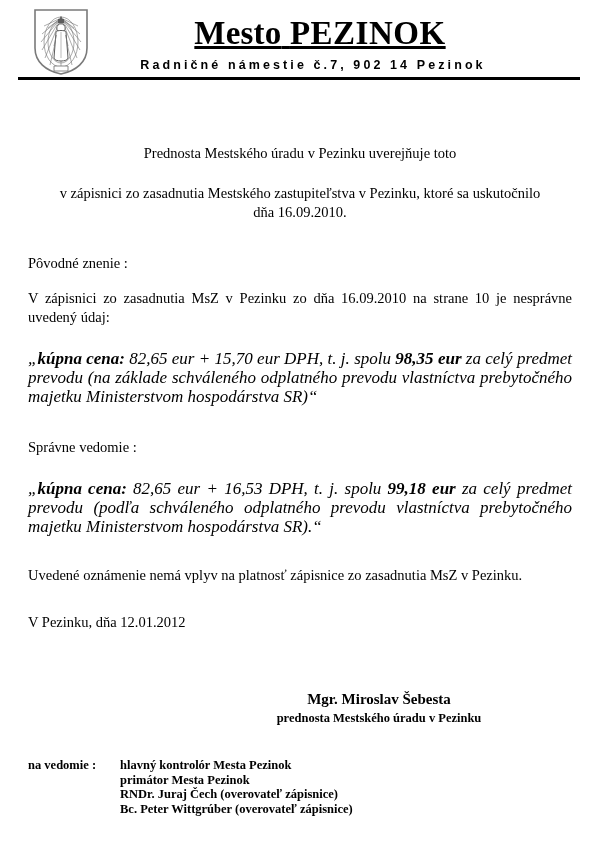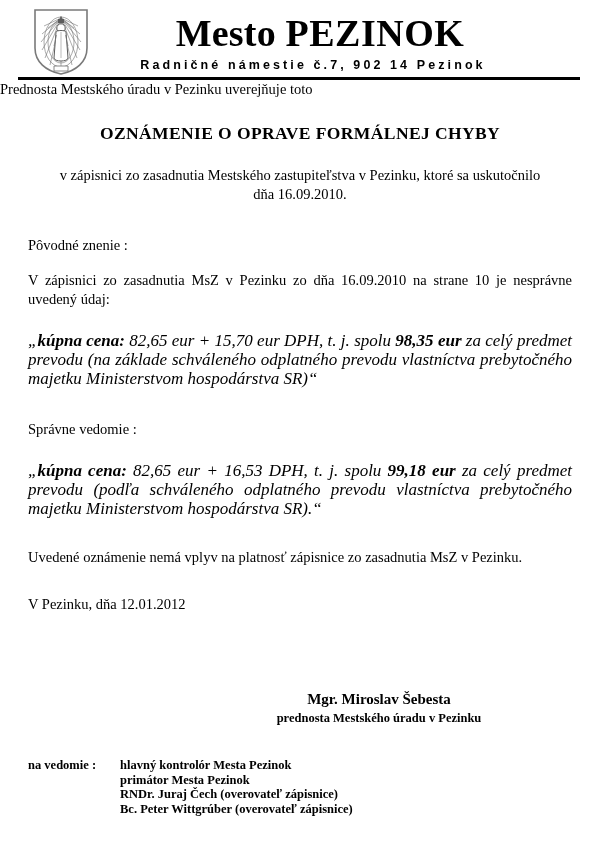--- a/index.html
+++ b/index.html
@@ -37,25 +37,26 @@
   }
   .crest svg { display: block; width: 58px; height: 68px; }
 
   .org-name {
     position: absolute;
     left: 110px;
     top: 14px;
     width: 420px;
     text-align: center;
     font-family: "Liberation Serif", "DejaVu Serif", serif;
-    font-size: 38px;
+    font-size: 33px;
     line-height: 38px;
     font-weight: bold;
     letter-spacing: 0.2px;
     white-space: nowrap;
+    text-decoration: underline;
   }
   .org-name .word-mesto { font-weight: bold; }
   .org-name .word-city  { font-weight: bold; letter-spacing: 0.5px; }
 
   .org-address {
     position: absolute;
     left: 88px;
     top: 58px;
     width: 450px;
     text-align: center;
@@ -77,21 +78,22 @@
 
   
   .content {
     position: absolute;
     left: 0;
     top: 80px;
     width: 600px;
   }
 
   .intro-line {
-    text-align: left;
+    margin-top: 64px;
+    text-align: center;
     font-size: 14.5px;
     line-height: 18px;
     font-family: Liberation Serif, serif;
   }
 
   .doc-title {
     margin-top: 24px;
     text-align: center;
     font-size: 17.5px;
     font-weight: bold;
@@ -228,21 +230,20 @@
 
     <div class="org-address">Radničné námestie č.7, 902 14 Pezinok</div>
 
     <div class="rule"></div>
   </div>
 
   <div class="content">
 
     <div class="intro-line">Prednosta Mestského úradu v Pezinku  uverejňuje toto</div>
 
-    <div class="doc-title">OZNÁMENIE  O  OPRAVE  FORMÁLNEJ CHYBY</div>
 
     <div class="subtitle">v zápisnici zo zasadnutia Mestského zastupiteľstva v Pezinku, ktoré sa uskutočnilo dňa 16.09.2010.</div>
 
     <div class="block">
       <div class="section-label">Pôvodné znenie :</div>
 
       <div class="para-justified">V zápisnici zo zasadnutia MsZ v Pezinku zo dňa 16.09.2010 na strane 10 je nesprávne uvedený údaj:</div>
 
       <div class="quote">
         <span>„</span><b>kúpna cena:</b><span> 82,65 eur + 15,70 eur DPH, t. j. spolu </span><b>98,35 eur</b><span> za celý predmet prevodu (na základe schváleného odplatného prevodu vlastníctva prebytočného majetku Ministerstvom hospodárstva SR)</span><span>“</span>

